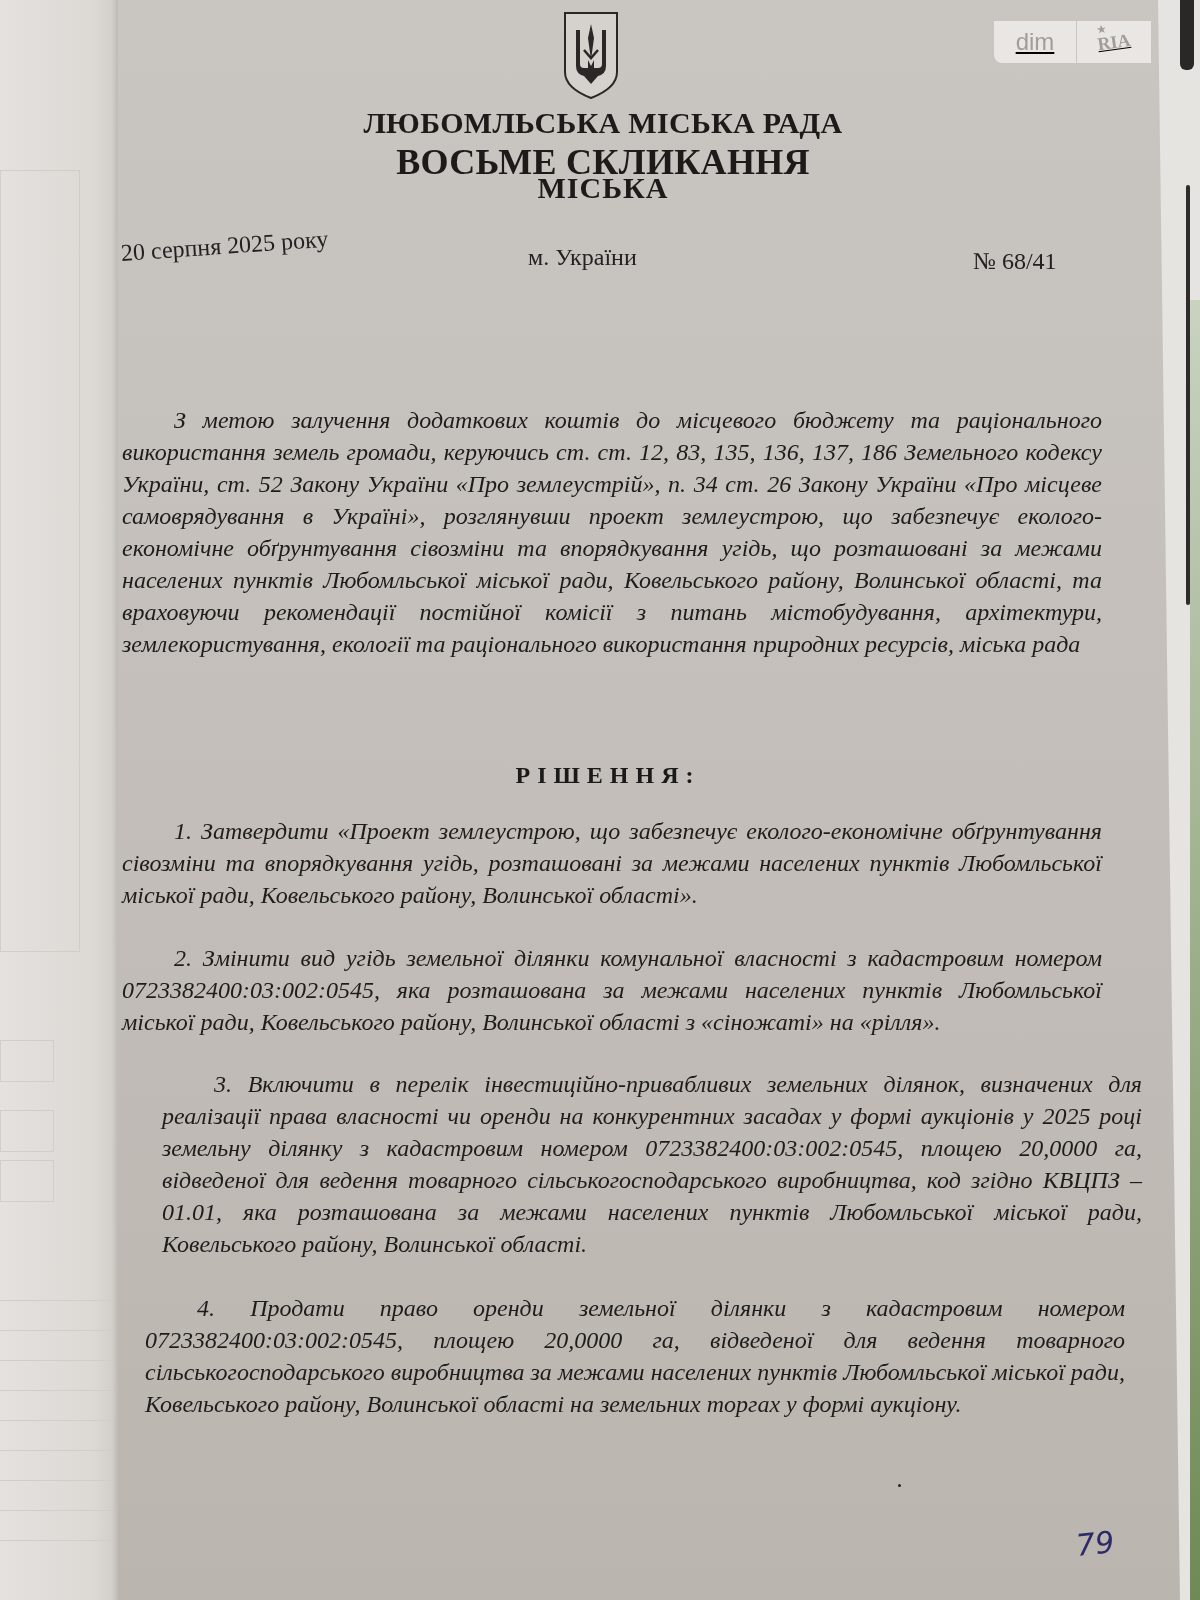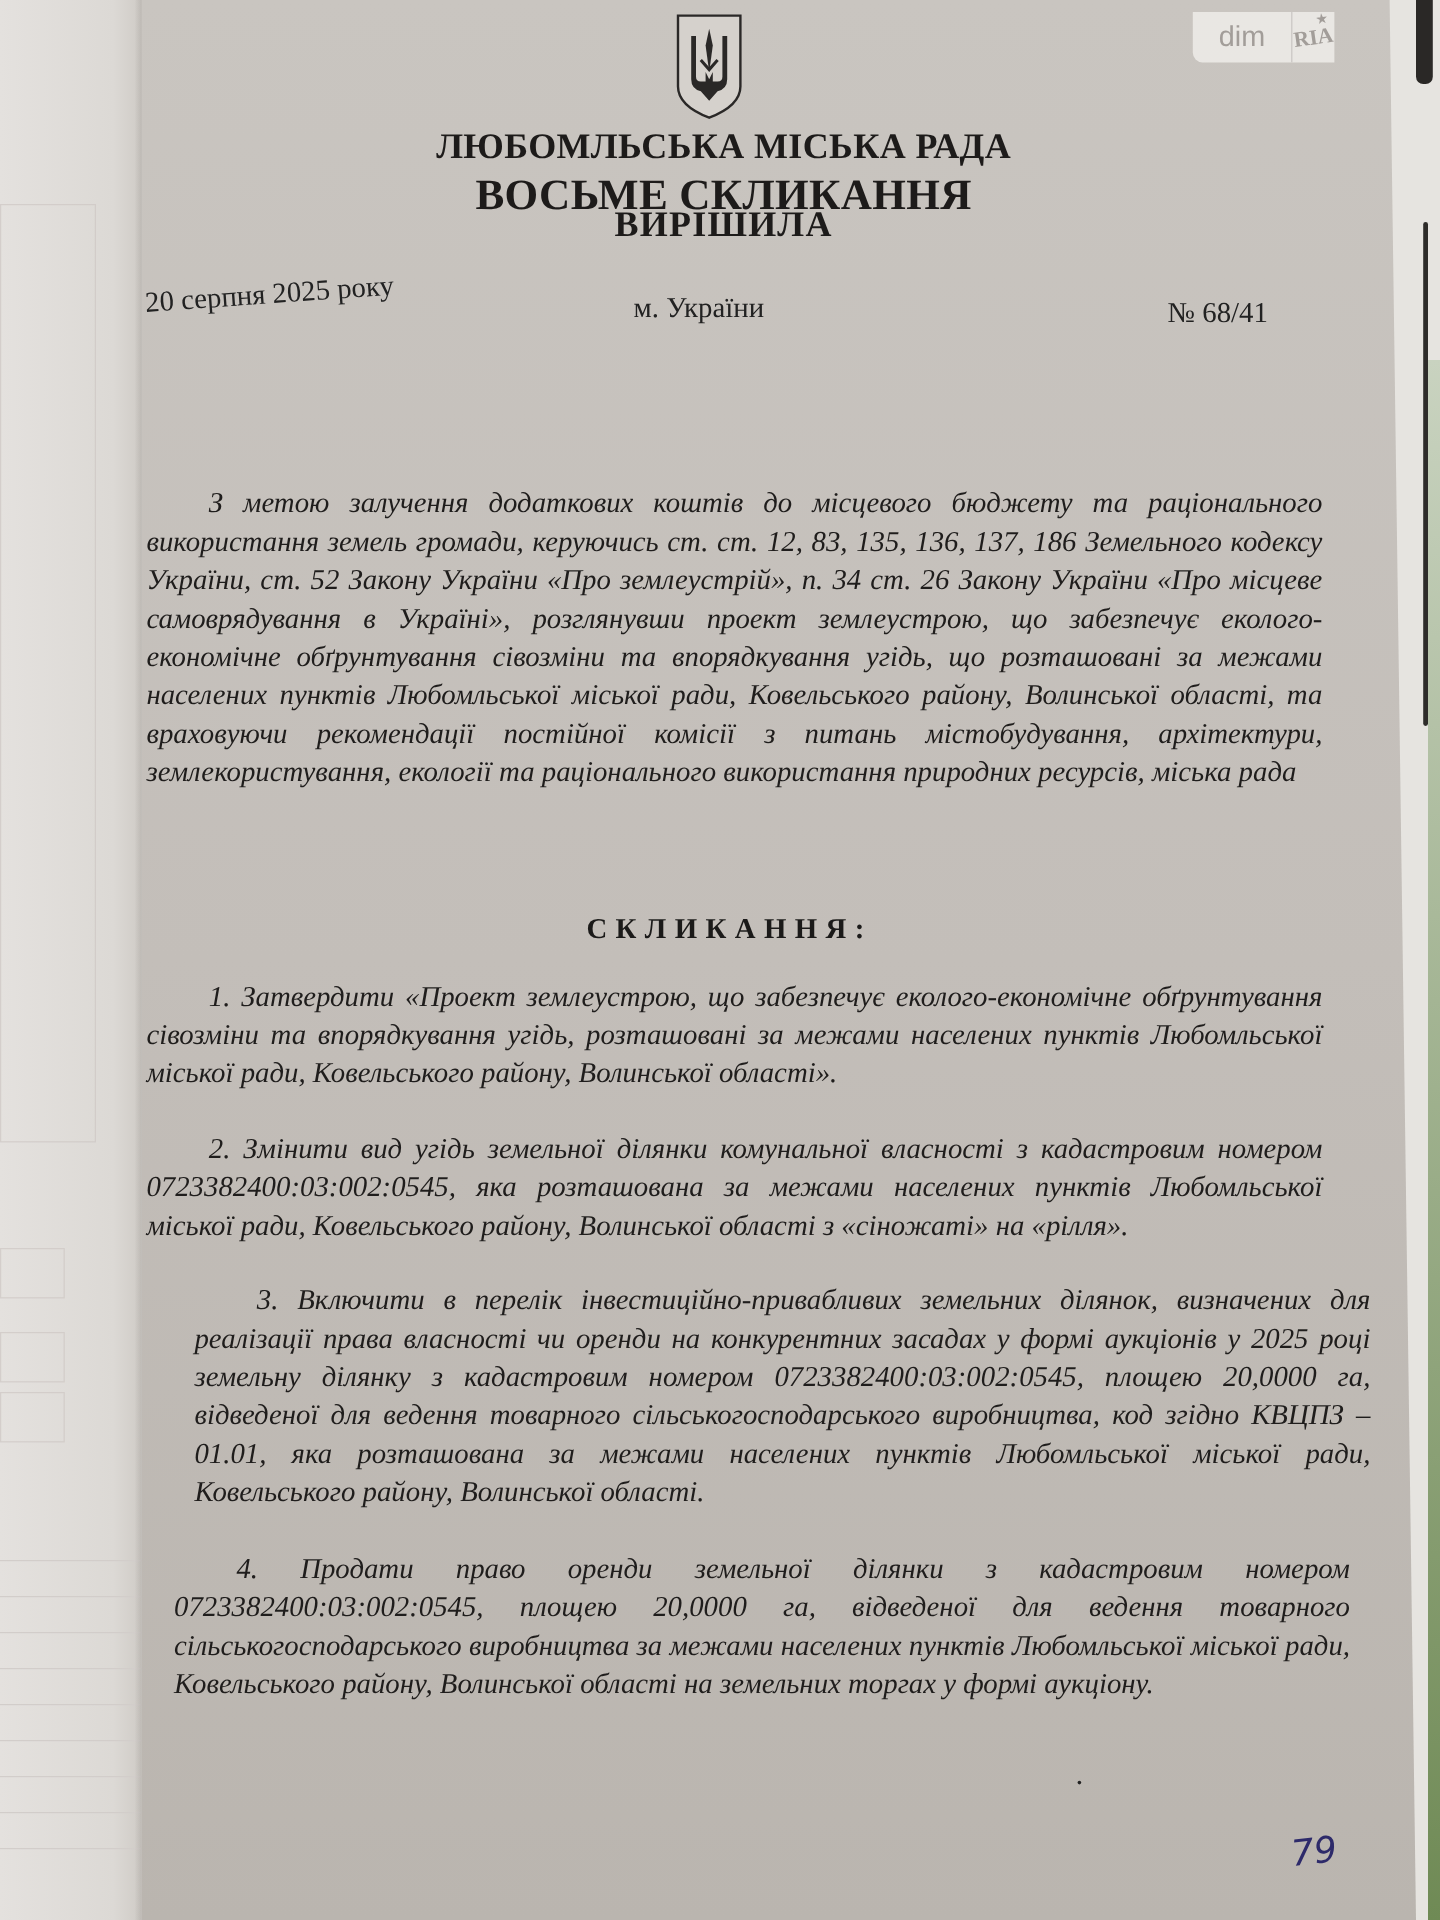--- a/index.html
+++ b/index.html
@@ -129,25 +129,26 @@
       letter-spacing: 7px;
       color: #1b1a19;
     }
     .p1 { top: 815px; }
     .p2 { top: 942px; }
     .p3 { top: 1068px; margin-left: 40px; }
     .p4 { top: 1292px; left: 10px; margin-left: 17px; }
 
     .watermark {
       position: absolute;
-      left: 994px; top: 10px;
-      width: 118px; height: 42px;
+      left: 994px; top: 21px;
+      width: 157px; height: 42px;
       display: flex;
       background: rgba(238,236,233,.85);
       border-radius: 0 0 0 8px;
+      text-decoration: underline;
     }
     .watermark .wm-dim {
       width: 82px;
       display: flex; align-items: center; justify-content: center;
       font-family: "Liberation Sans", "DejaVu Sans", sans-serif;
       font-size: 24px;
       color: #a29d99;
       border-right: 1px solid #c9c5c2;
     }
     .watermark .wm-ria {
@@ -213,30 +214,30 @@
 
   <svg class="coat" viewBox="0 0 58 90">
     <path d="M3 3 H55 V62 Q55 78 29 88 Q3 78 3 62 Z" fill="#d5d1cc" stroke="#2a2827" stroke-width="2"></path>
     <path d="M29 14 L26 28 L29 50 L32 28 Z" fill="#2a2827"></path>
     <path d="M14 20 L14 56 Q14 64 22 66 L29 74 L36 66 Q44 64 44 56 L44 20 L40 20 L40 54 Q40 58 36 58 L32 58 L32 50 L29 56 L26 50 L26 58 L22 58 Q18 58 18 54 L18 20 Z" fill="#2a2827"></path>
     <path d="M22 40 L29 48 L36 40" fill="none" stroke="#2a2827" stroke-width="2.5"></path>
   </svg>
 
   <div class="hdr council">ЛЮБОМЛЬСЬКА МІСЬКА РАДА</div>
   <div class="hdr convoc">ВОСЬМЕ СКЛИКАННЯ</div>
-  <div class="hdr decision">ВИРІШИЛА</div>
+  <div class="hdr decision">МІСЬКА</div>
 
   <div class="meta date">20 серпня 2025 року</div>
   <div class="meta city">м. України</div>
   <div class="meta num">№ 68/41</div>
 
 
   <div class="para p-intro"><span class="indent"></span><span>З метою залучення додаткових коштів до місцевого бюджету та раціонального використання земель громади, керуючись ст. ст. 12, 83, 135, 136, 137, 186 Земельного кодексу України, ст. 52 Закону України «Про землеустрій», п. 34 ст. 26 Закону України «Про місцеве самоврядування в Україні», розглянувши проект землеустрою, що забезпечує еколого-економічне обґрунтування сівозміни та впорядкування угідь, що розташовані за межами населених пунктів Любомльської міської ради, Ковельського району, Волинської області, та враховуючи рекомендації постійної комісії з питань містобудування, архітектури, землекористування, екології та раціонального використання природних ресурсів, міська рада</span></div>
 
-  <div class="resolved">СКЛИКАННЯ:</div>
+  <div class="resolved">РІШЕННЯ:</div>
 
   <div class="para p1"><span class="indent"></span><span>1. Затвердити «Проект землеустрою, що забезпечує еколого-економічне обґрунтування сівозміни та впорядкування угідь, розташовані за межами населених пунктів Любомльської міської ради, Ковельського району, Волинської області».</span></div>
   <div class="para p2"><span class="indent"></span><span>2. Змінити вид угідь земельної ділянки комунальної власності з кадастровим номером 0723382400:03:002:0545, яка розташована за межами населених пунктів Любомльської міської ради, Ковельського району, Волинської області з «сіножаті» на «рілля».</span></div>
   <div class="para p3"><span class="indent"></span><span>3. Включити в перелік інвестиційно-привабливих земельних ділянок, визначених для реалізації права власності чи оренди на конкурентних засадах у формі аукціонів у 2025 році земельну ділянку з кадастровим номером 0723382400:03:002:0545, площею 20,0000 га, відведеної для ведення товарного сільськогосподарського виробництва, код згідно КВЦПЗ – 01.01, яка розташована за межами населених пунктів Любомльської міської ради, Ковельського району, Волинської області.</span></div>
   <div class="para p4"><span class="indent"></span><span>4. Продати право оренди земельної ділянки з кадастровим номером 0723382400:03:002:0545, площею 20,0000 га, відведеної для ведення товарного сільськогосподарського виробництва за межами населених пунктів Любомльської міської ради, Ковельського району, Волинської області на земельних торгах у формі аукціону.</span></div>
 </div>
 
 <div class="dot"></div>
 
 <div class="page-num">79</div>

